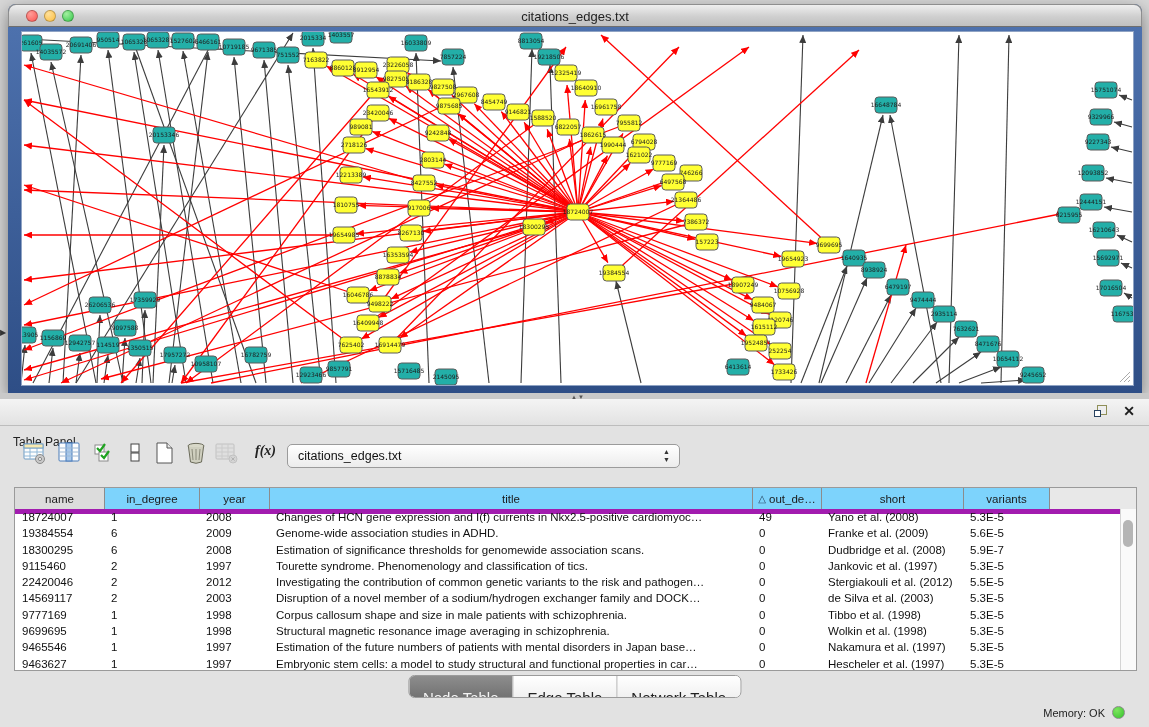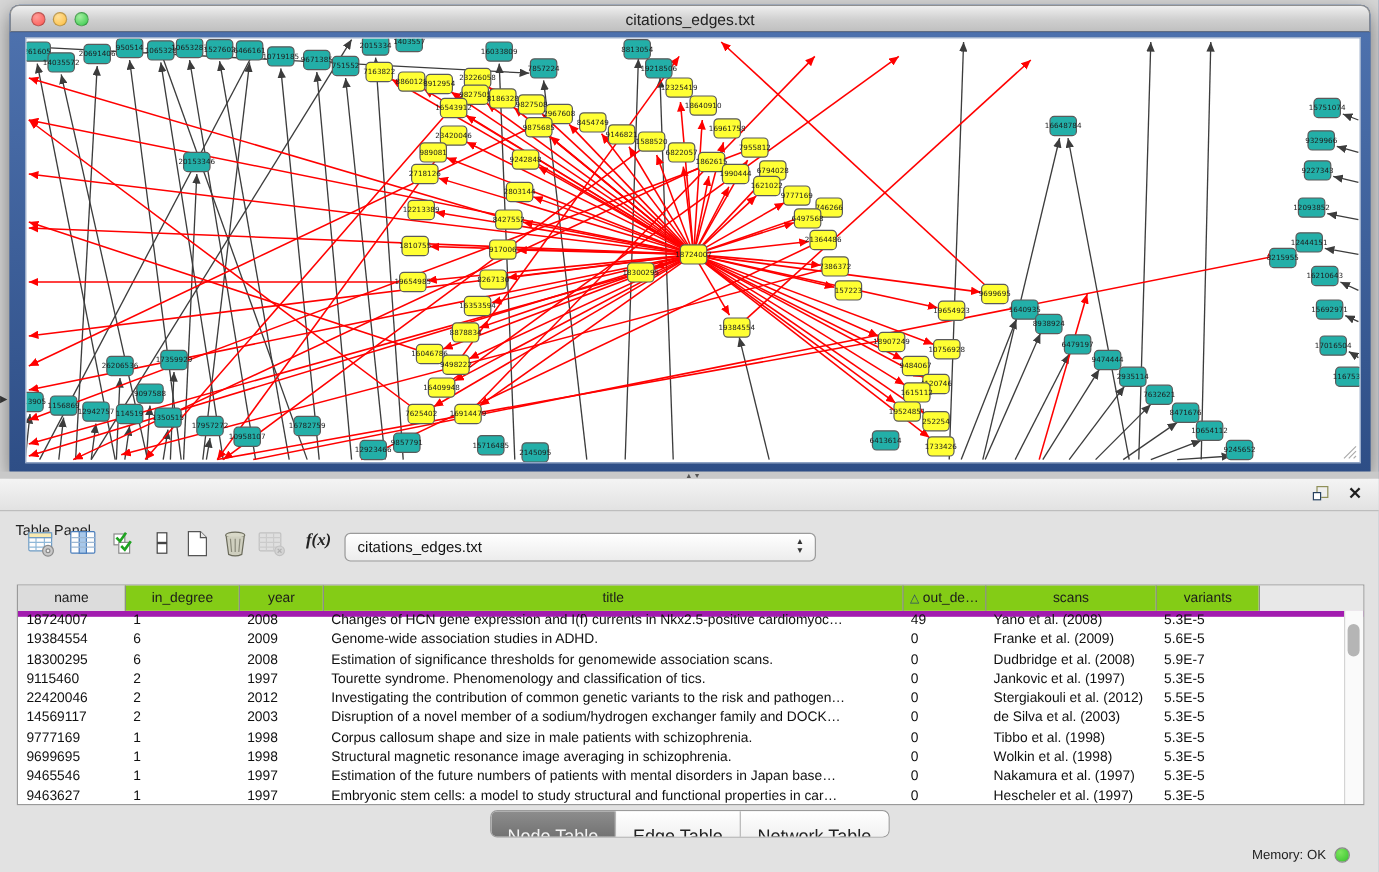--- a/index.html
+++ b/index.html
@@ -33,21 +33,21 @@
   
   .toolbar{position:absolute;left:0;top:26px;width:100%;height:52px;}
   .tool-btn{position:absolute;top:16px;width:24px;height:24px;}
   .table-select{position:absolute;left:287px;top:19px;width:393px;height:24px;border:1px solid #9b9b9b;border-radius:5px;
     background:linear-gradient(#ffffff,#ececec);box-sizing:border-box;font-size:12.5px;color:#111;}
   .table-select .val{position:absolute;left:10px;top:4px;}
   .table-select .arrows{position:absolute;right:9px;top:3px;font-size:7px;color:#333;line-height:8px;text-align:center;}
   
   .grid-wrap{position:absolute;left:14px;top:88px;width:1123px;height:184px;background:#fff;border:1px solid #9a9a9a;box-sizing:border-box;}
   .hdr{display:grid;grid-template-columns:89px 95px 70px 483px 69px 142px 86px 1fr;height:21px;border-bottom:5px solid #a21caf;}
-  .hdr .hcell{background:#84cc16;border-left:1px solid #8c8c8c;font-size:11.5px;color:#1b1b1b;
+  .hdr .hcell{background:#7dd3fc;border-left:1px solid #8c8c8c;font-size:11.5px;color:#1b1b1b;
     display:flex;align-items:center;justify-content:center;overflow:hidden;white-space:nowrap;}
   .hdr .hcell:first-child{border-left:none;background:#dcdcdc;}
   .hdr .hcell.filler{background:#e8e8e8;}
   .sort-tri{color:#2b4a66;margin-right:3px;font-size:10px;}
   .rows{position:absolute;left:0;top:21px;right:16px;bottom:0;overflow:hidden;}
   .trow{display:grid;grid-template-columns:89px 95px 70px 483px 69px 142px 86px;height:16.3px;}
   .tcell{font-size:11.5px;color:#101010;padding-left:7px;white-space:nowrap;overflow:hidden;line-height:16.3px;}
   .vscroll{position:absolute;right:0;top:21px;width:15px;bottom:0;background:#fafafa;border-left:1px solid #d4d4d4;}
   .vthumb{position:absolute;left:2px;top:11px;width:10px;height:27px;border-radius:6px;background:#b5b5b5;}
   
@@ -758,21 +758,21 @@
     </span>
   </div>
 
   <div class="grid-wrap">
     <div class="hdr" id="tbl-header">
         <div class="hcell">name</div>
         <div class="hcell">in_degree</div>
         <div class="hcell">year</div>
         <div class="hcell">title</div>
         <div class="hcell"><span class="sort-tri">△</span>out_de…</div>
-        <div class="hcell">scans</div>
+        <div class="hcell">short</div>
         <div class="hcell">variants</div>
         <div class="hcell filler"></div>
       </div>
     <div class="rows" id="tbl-rows">
         <div class="trow">
           <div class="tcell">18724007</div>
           <div class="tcell">1</div>
           <div class="tcell">2008</div>
           <div class="tcell">Changes of HCN gene expression and I(f) currents in Nkx2.5-positive cardiomyoc…</div>
           <div class="tcell">49</div>

